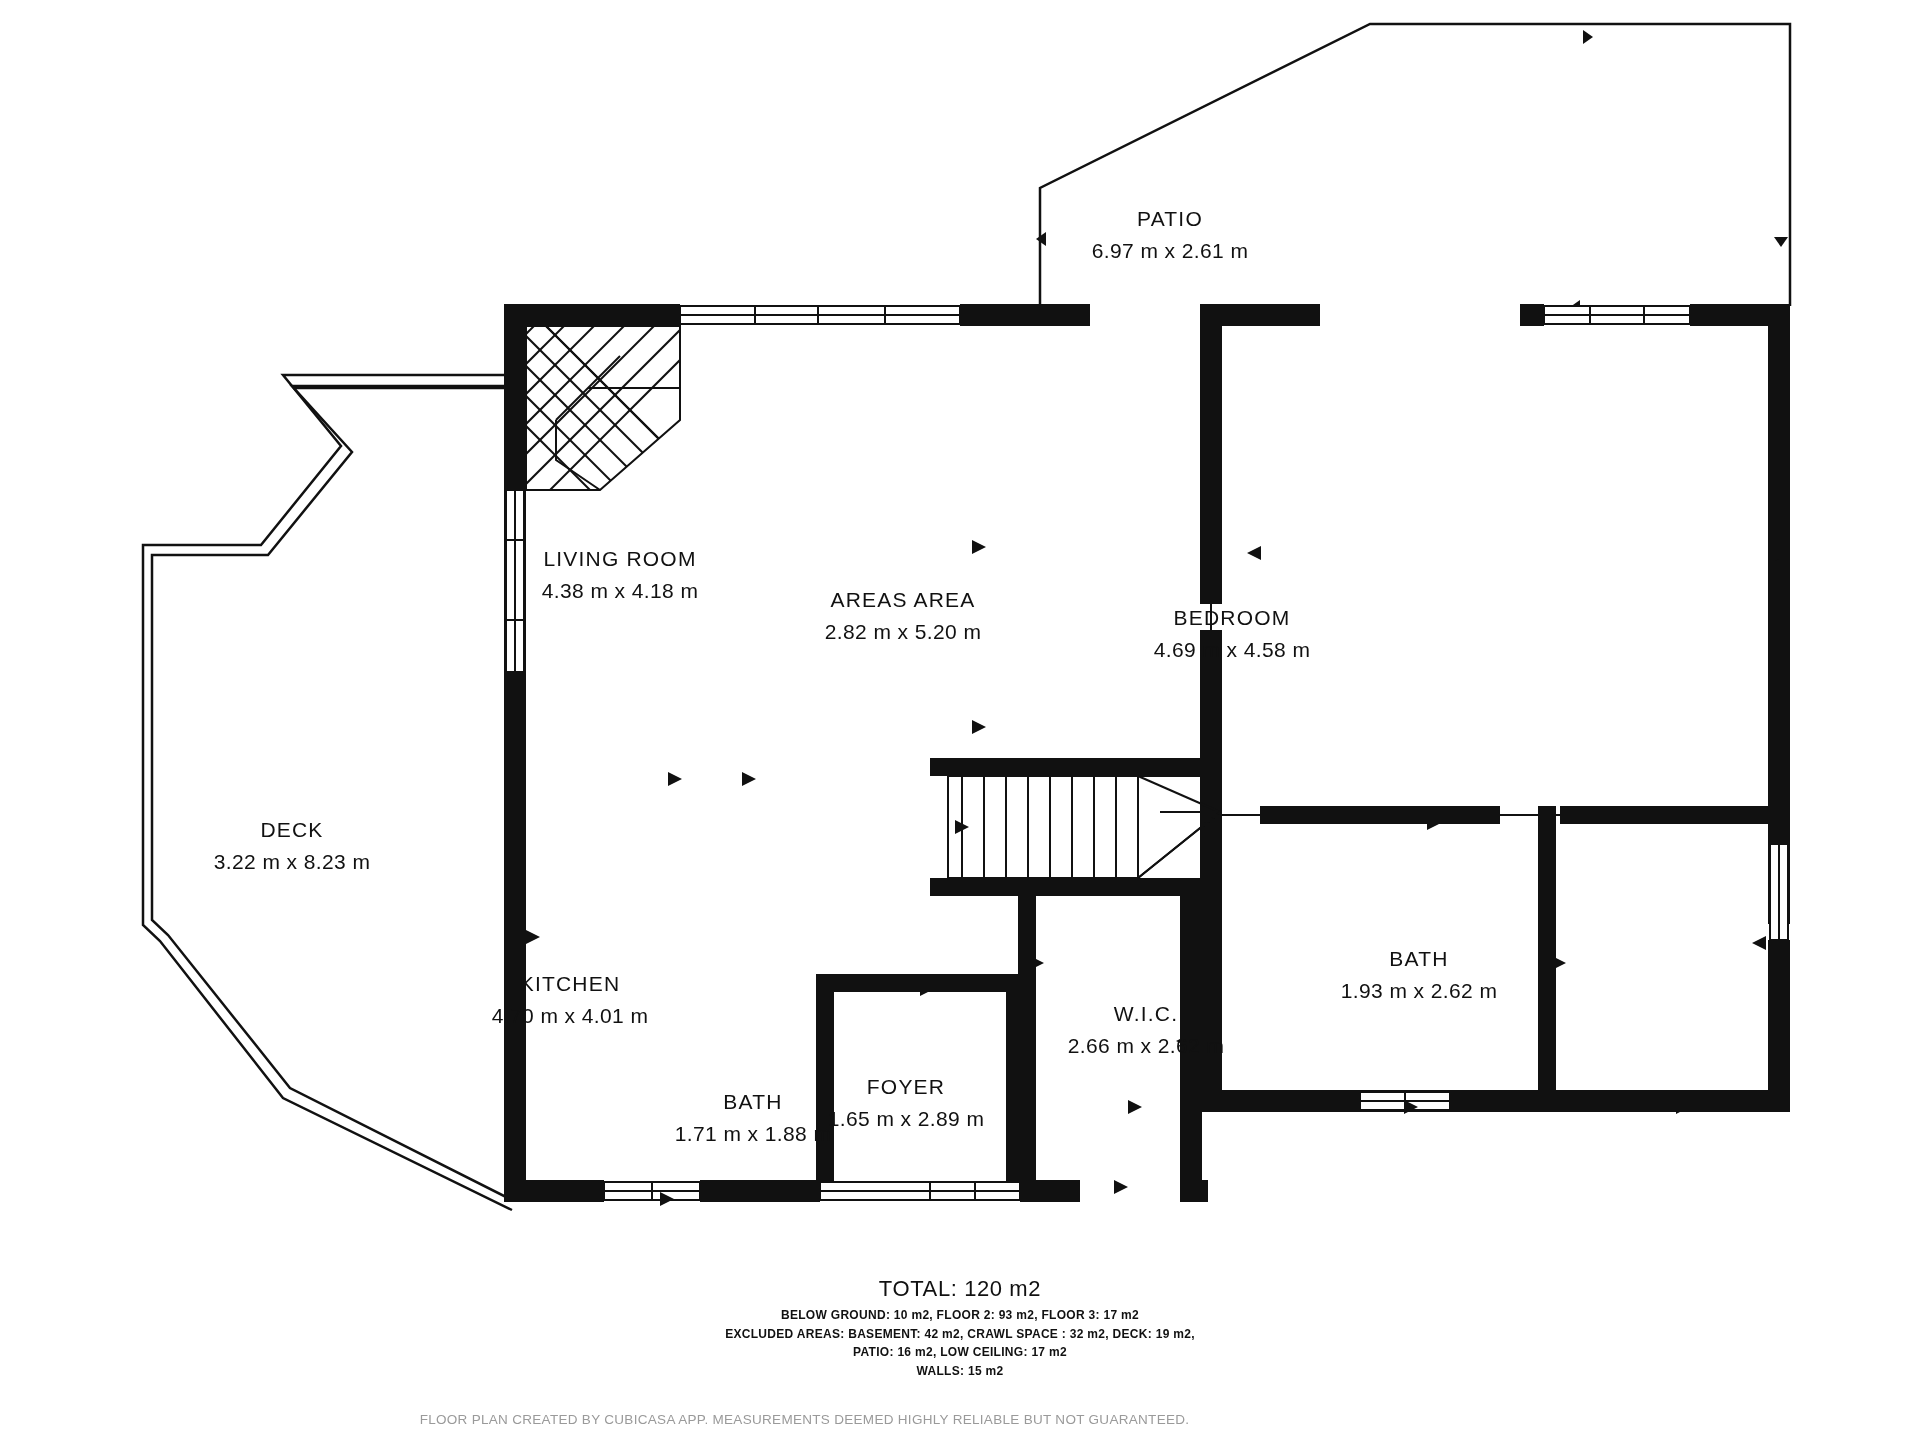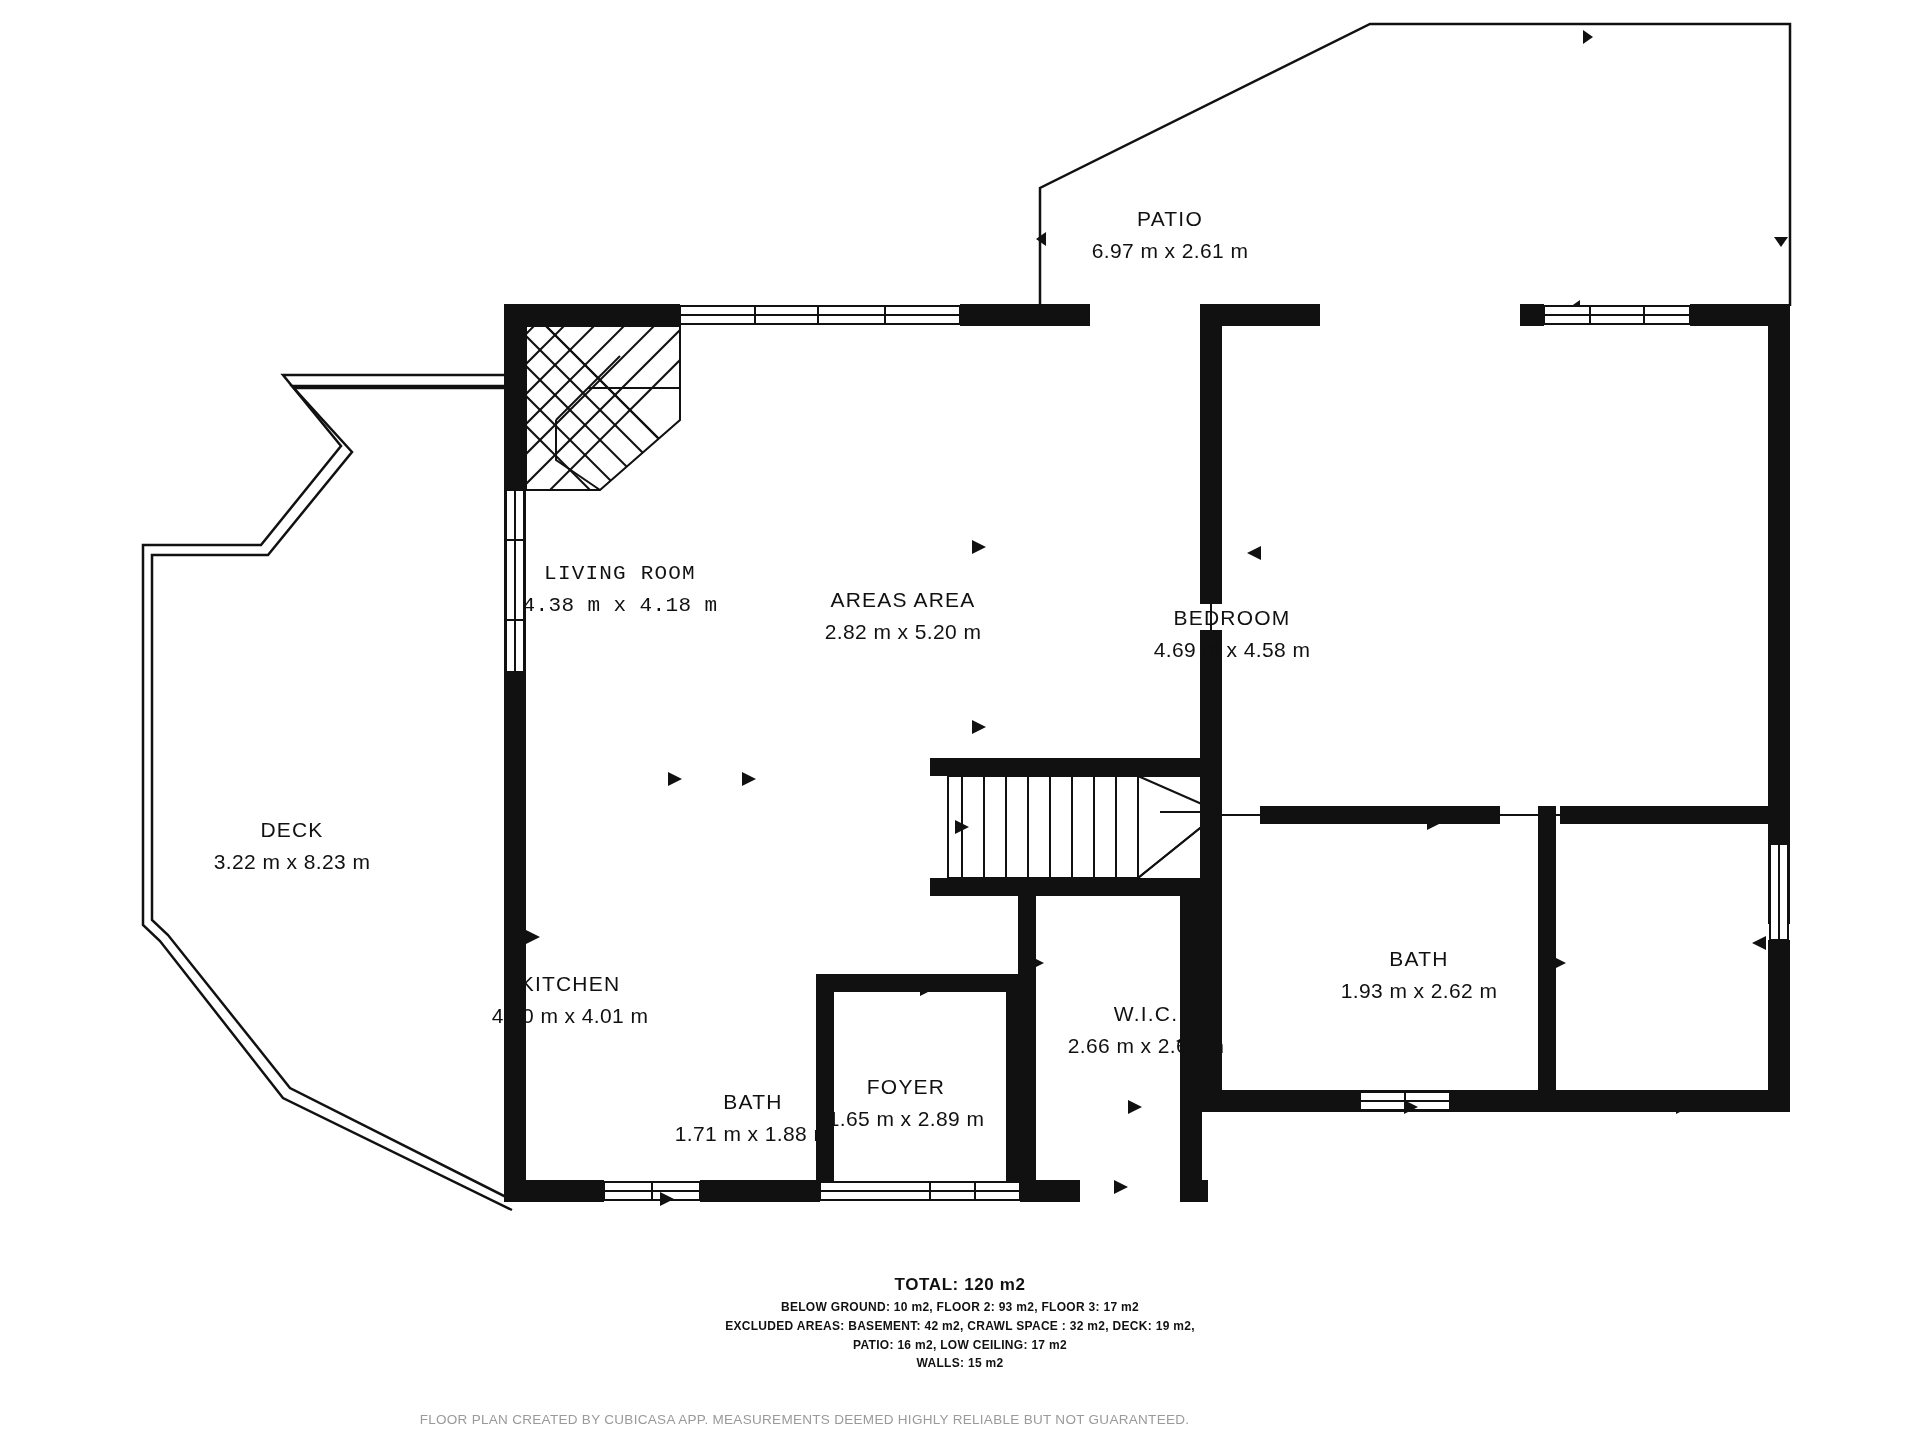--- a/index.html
+++ b/index.html
@@ -43,22 +43,22 @@
     line-height: 1.5;
   }
   .summary {
     position: absolute;
     left: 0;
     top: 1272px;
     width: 1920px;
     text-align: center;
   }
   .summary-total {
-    font-size: 17px;
-    font-weight: bold;
+    font-size: 22px;
+    font-weight: normal;
     letter-spacing: 0.6px;
     line-height: 1.55;
   }
   .summary-line {
     font-size: 12px;
     letter-spacing: 0.3px;
     line-height: 1.55;
     font-weight: bold;
   }
   .credit {
@@ -262,21 +262,21 @@
     <polygon points="526,930 540,937 526,944"></polygon>
   </g>
 
 </svg>
 
 <div class="room-label" style="left:1170px; top:190px;">
   <div class="room-name">PATIO</div>
   <div class="room-dims">6.97 m x 2.61 m</div>
 </div>
 
-<div class="room-label" style="left:620px; top:545px;font-family:Liberation Mono, monospace;">
+<div class="room-label" style="left:620px; top:530px;">
   <div class="room-name">LIVING ROOM</div>
   <div class="room-dims">4.38 m x 4.18 m</div>
 </div>
 
 <div class="room-label" style="left:903px; top:571px;">
   <div class="room-name">AREAS AREA</div>
   <div class="room-dims">2.82 m x 5.20 m</div>
 </div>
 
 <div class="room-label" style="left:1232px; top:589px;">

